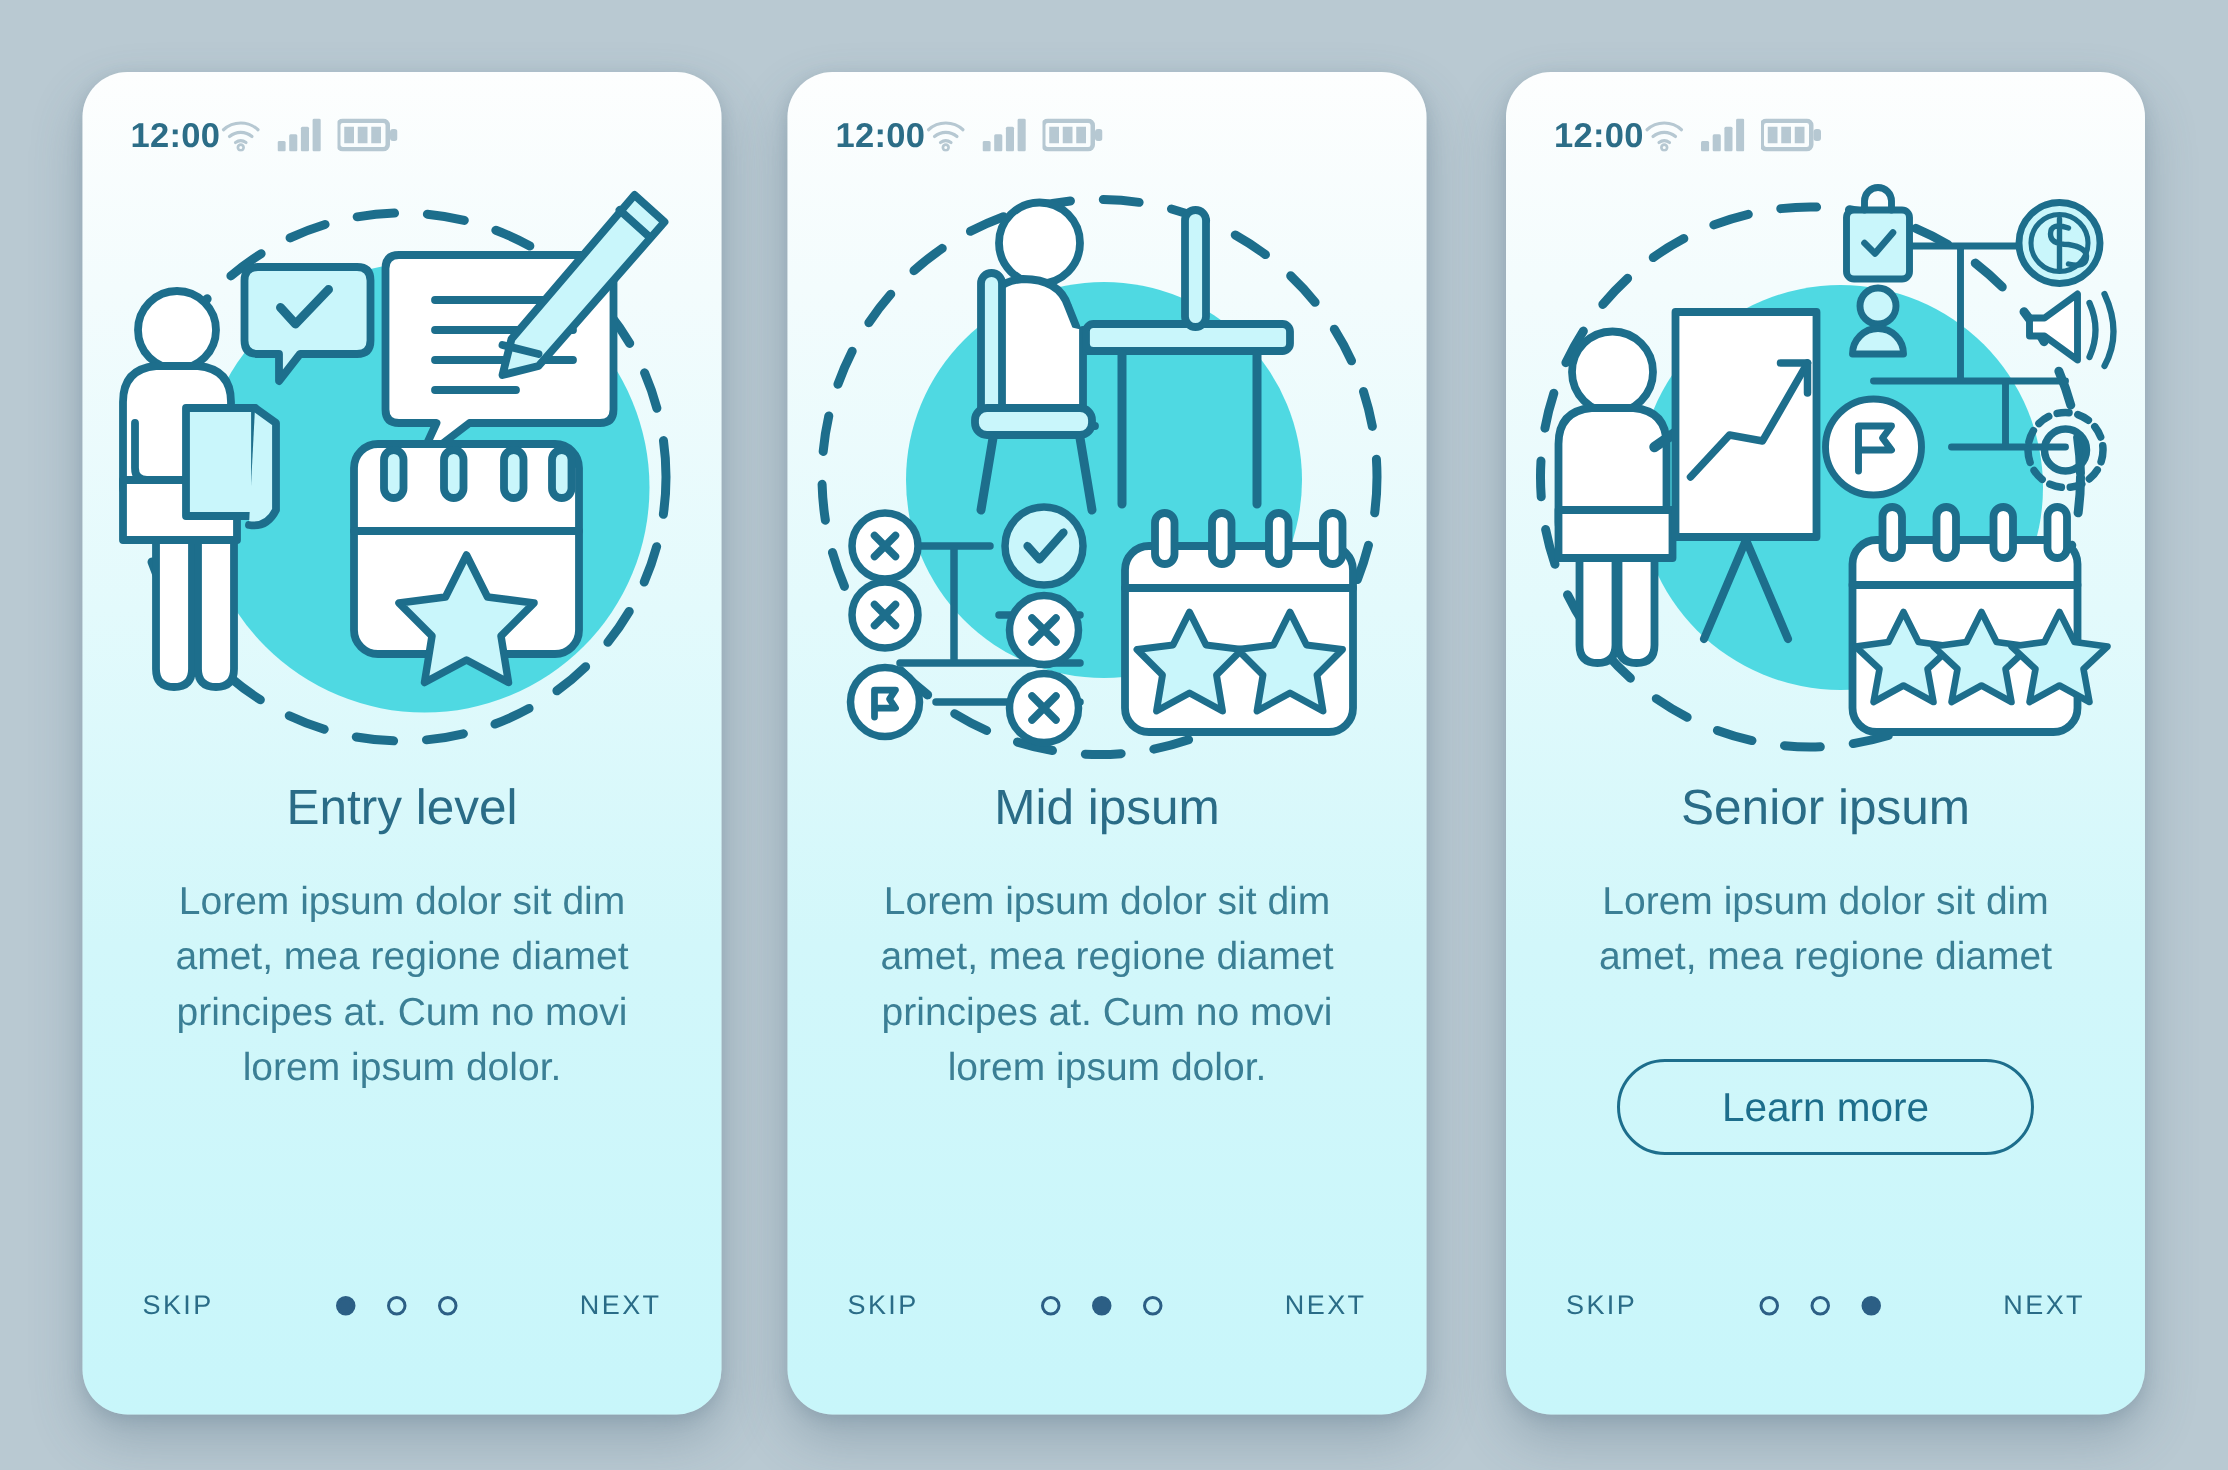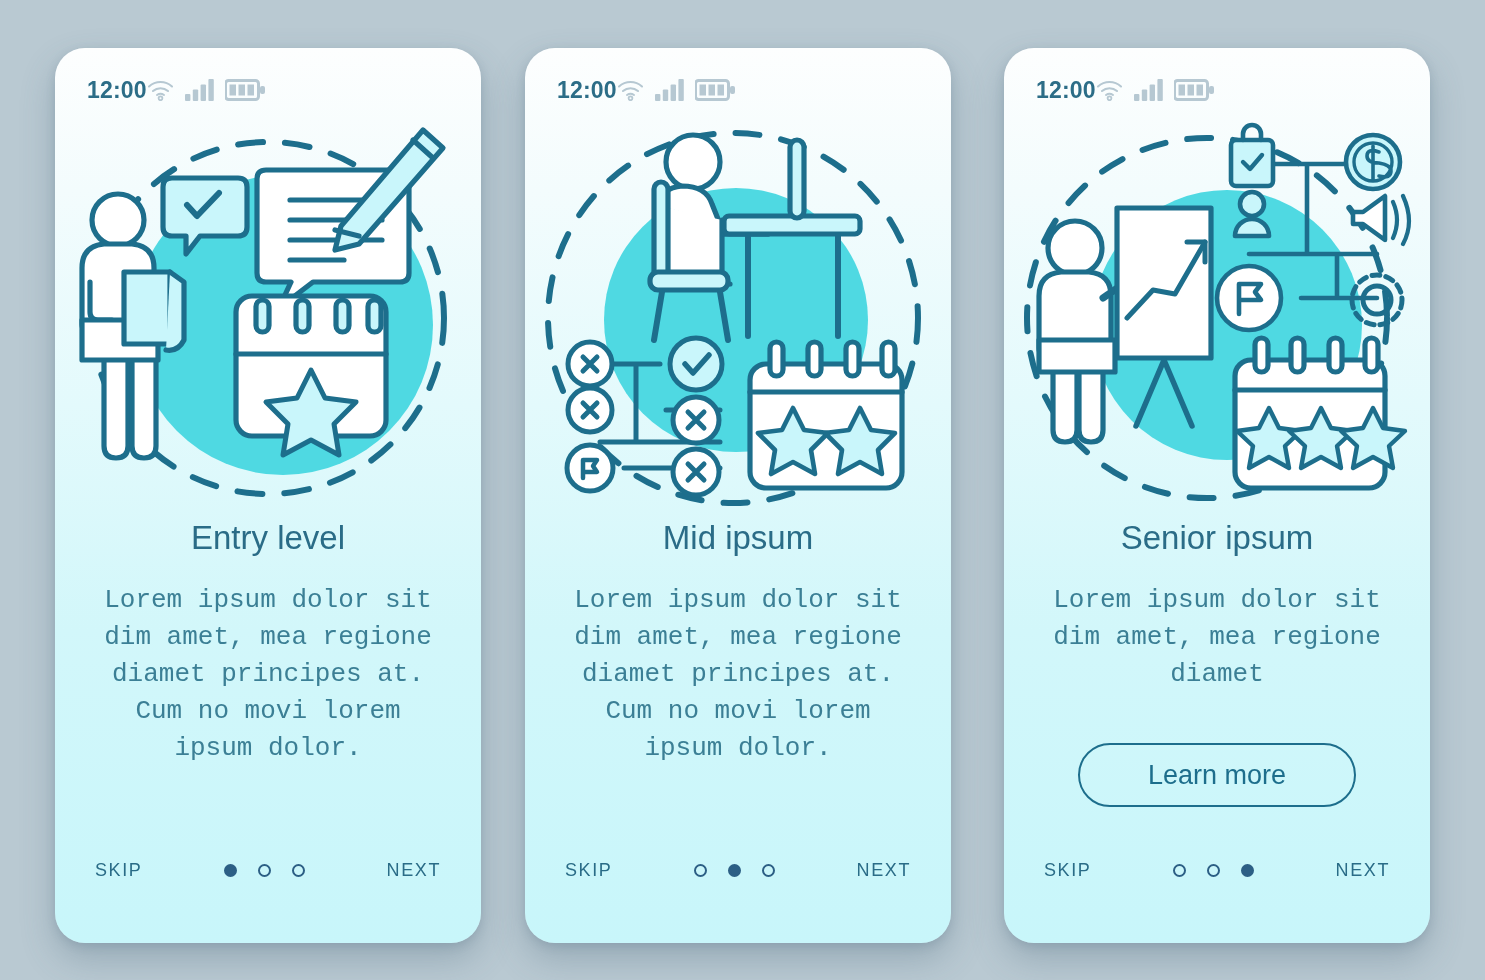--- a/index.html
+++ b/index.html
@@ -52,21 +52,21 @@
     padding:0 24px;
     text-align:center;
     box-sizing:border-box;
   }
   .title{
     font-size:33px;color:#2a6c87;font-weight:400;
     margin:0 0 26px 0;line-height:1.1;
   }
   .body{
     font-size:26px;color:#3b7f95;line-height:1.42;
-    margin:13px auto;max-width:330px;font-weight:400;font-family:Liberation Mono, monospace;
+    margin:13px auto;max-width:330px;font-weight:400;
   }
   .learn{
     margin:50px auto 0 auto;
     display:block;
     width:278px;height:64px;line-height:60px;
     border:2.6px solid #1d6e8c;border-radius:34px;
     background:transparent;color:#1d6e8c;
     font-size:27px;font-family:inherit;
     cursor:pointer;padding:0;
   }

